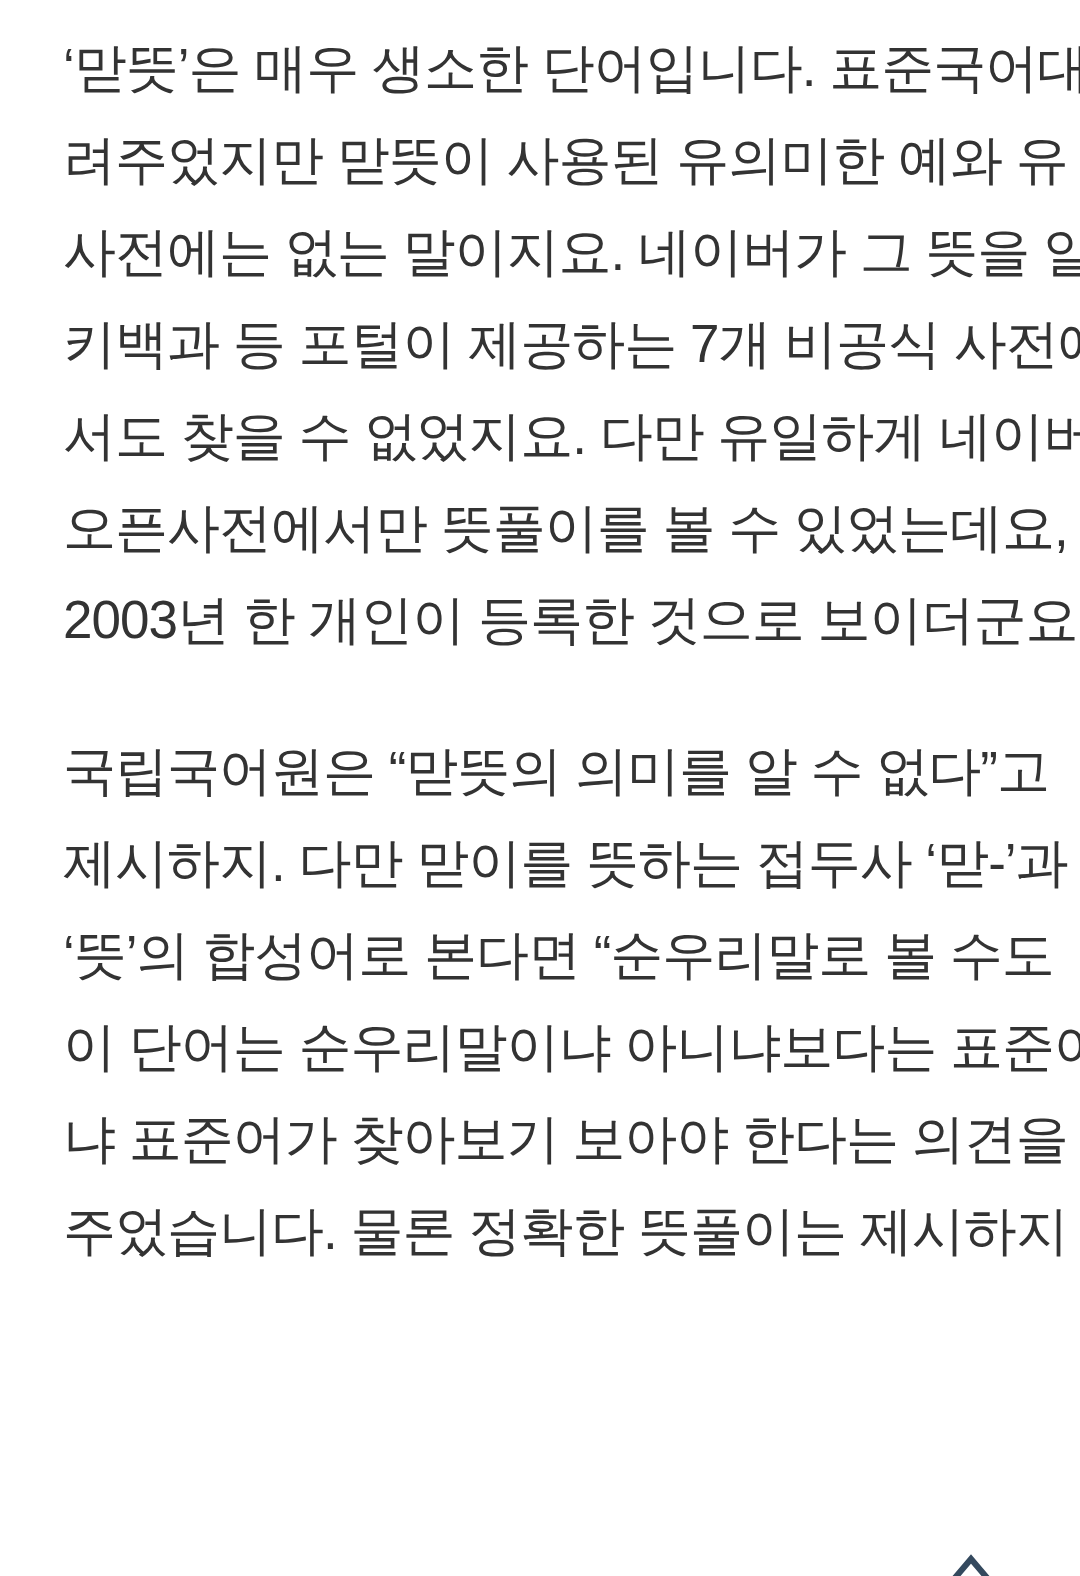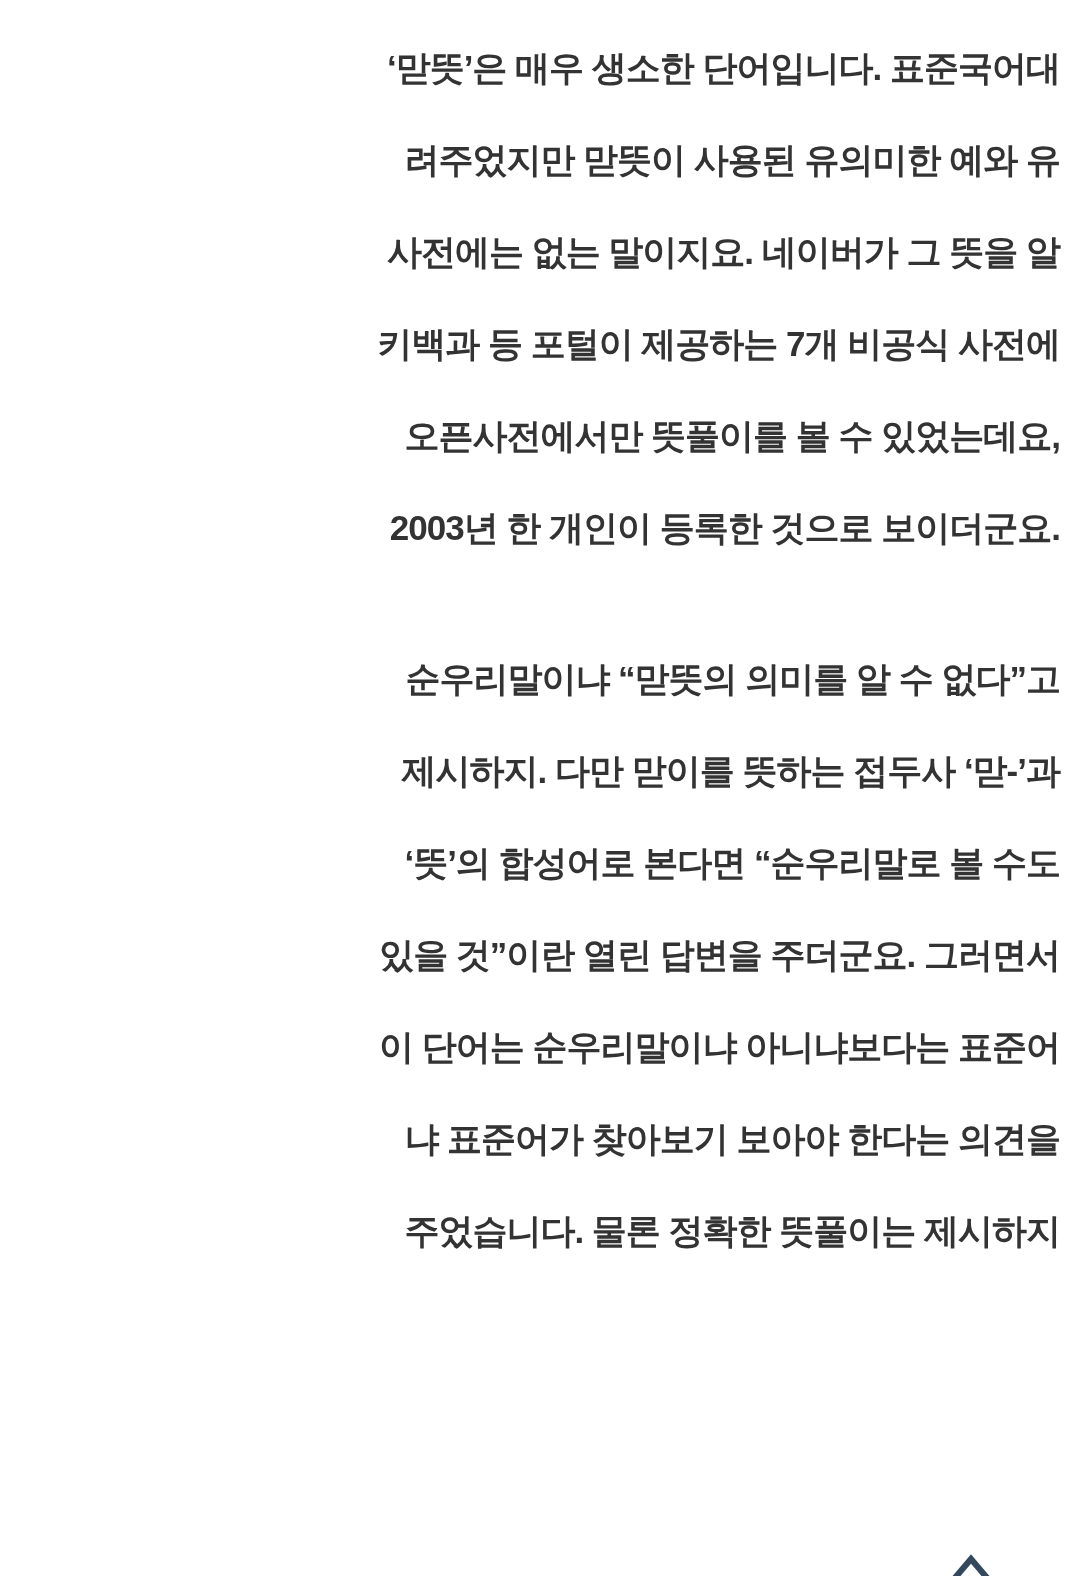--- a/index.html
+++ b/index.html
@@ -11,27 +11,26 @@
     font-family: "Liberation Sans", "DejaVu Sans", sans-serif;
   }
   .article {
     padding: 22px 20px 0 63px;
   }
   .paragraph {
     margin: 0 0 59px 0;
   }
   .paragraph:last-child { margin-bottom: 0; }
   .line {
-    font-size: 35px;
+    font-size: 53px;
     line-height: 92px;
     letter-spacing: -1px;
     color: #333333;
     white-space: nowrap;
-    font-weight: 700;
-    text-align: right;
+    font-weight: 400;
   }
   .scroll-top {
     position: absolute;
     left: 949px;
     top: 1542px;
     width: 52px;
     height: 52px;
     background: transparent;
     border: none;
     padding: 0;
@@ -42,28 +41,28 @@
 </style>
 </head>
 <body>
 
 <div class="article">
   <div class="paragraph">
       <div class="line">‘맏뜻’은 매우 생소한 단어입니다. 표준국어대</div>
       <div class="line">려주었지만 맏뜻이 사용된 유의미한 예와 유</div>
       <div class="line">사전에는 없는 말이지요. 네이버가 그 뜻을 알</div>
       <div class="line">키백과 등 포털이 제공하는 7개 비공식 사전에</div>
+      <div class="line">서도 찾을 수 없었지요. 다만 유일하게 네이버</div>
       <div class="line">오픈사전에서만 뜻풀이를 볼 수 있었는데요,</div>
       <div class="line">2003년 한 개인이 등록한 것으로 보이더군요.</div>
     </div>
   <div class="paragraph">
-      <div class="line">순우리말이냐 “맏뜻의 의미를 알 수 없다”고</div>
+      <div class="line">국립국어원은 “맏뜻의 의미를 알 수 없다”고</div>
       <div class="line">제시하지. 다만 맏이를 뜻하는 접두사 ‘맏-’과</div>
       <div class="line">‘뜻’의 합성어로 본다면 “순우리말로 볼 수도</div>
-      <div class="line">있을 것”이란 열린 답변을 주더군요. 그러면서</div>
       <div class="line">이 단어는 순우리말이냐 아니냐보다는 표준어</div>
       <div class="line">냐 표준어가 찾아보기 보아야 한다는 의견을</div>
       <div class="line">주었습니다. 물론 정확한 뜻풀이는 제시하지</div>
     </div>
 </div>
 
 <button class="scroll-top">
   <span>
     <svg width="44" height="28" viewBox="0 0 44 28">
       <polyline points="5,25 22,5 39,25" fill="none" stroke-width="6" stroke-linecap="butt" stroke-linejoin="miter" stroke="#34495e"></polyline>

